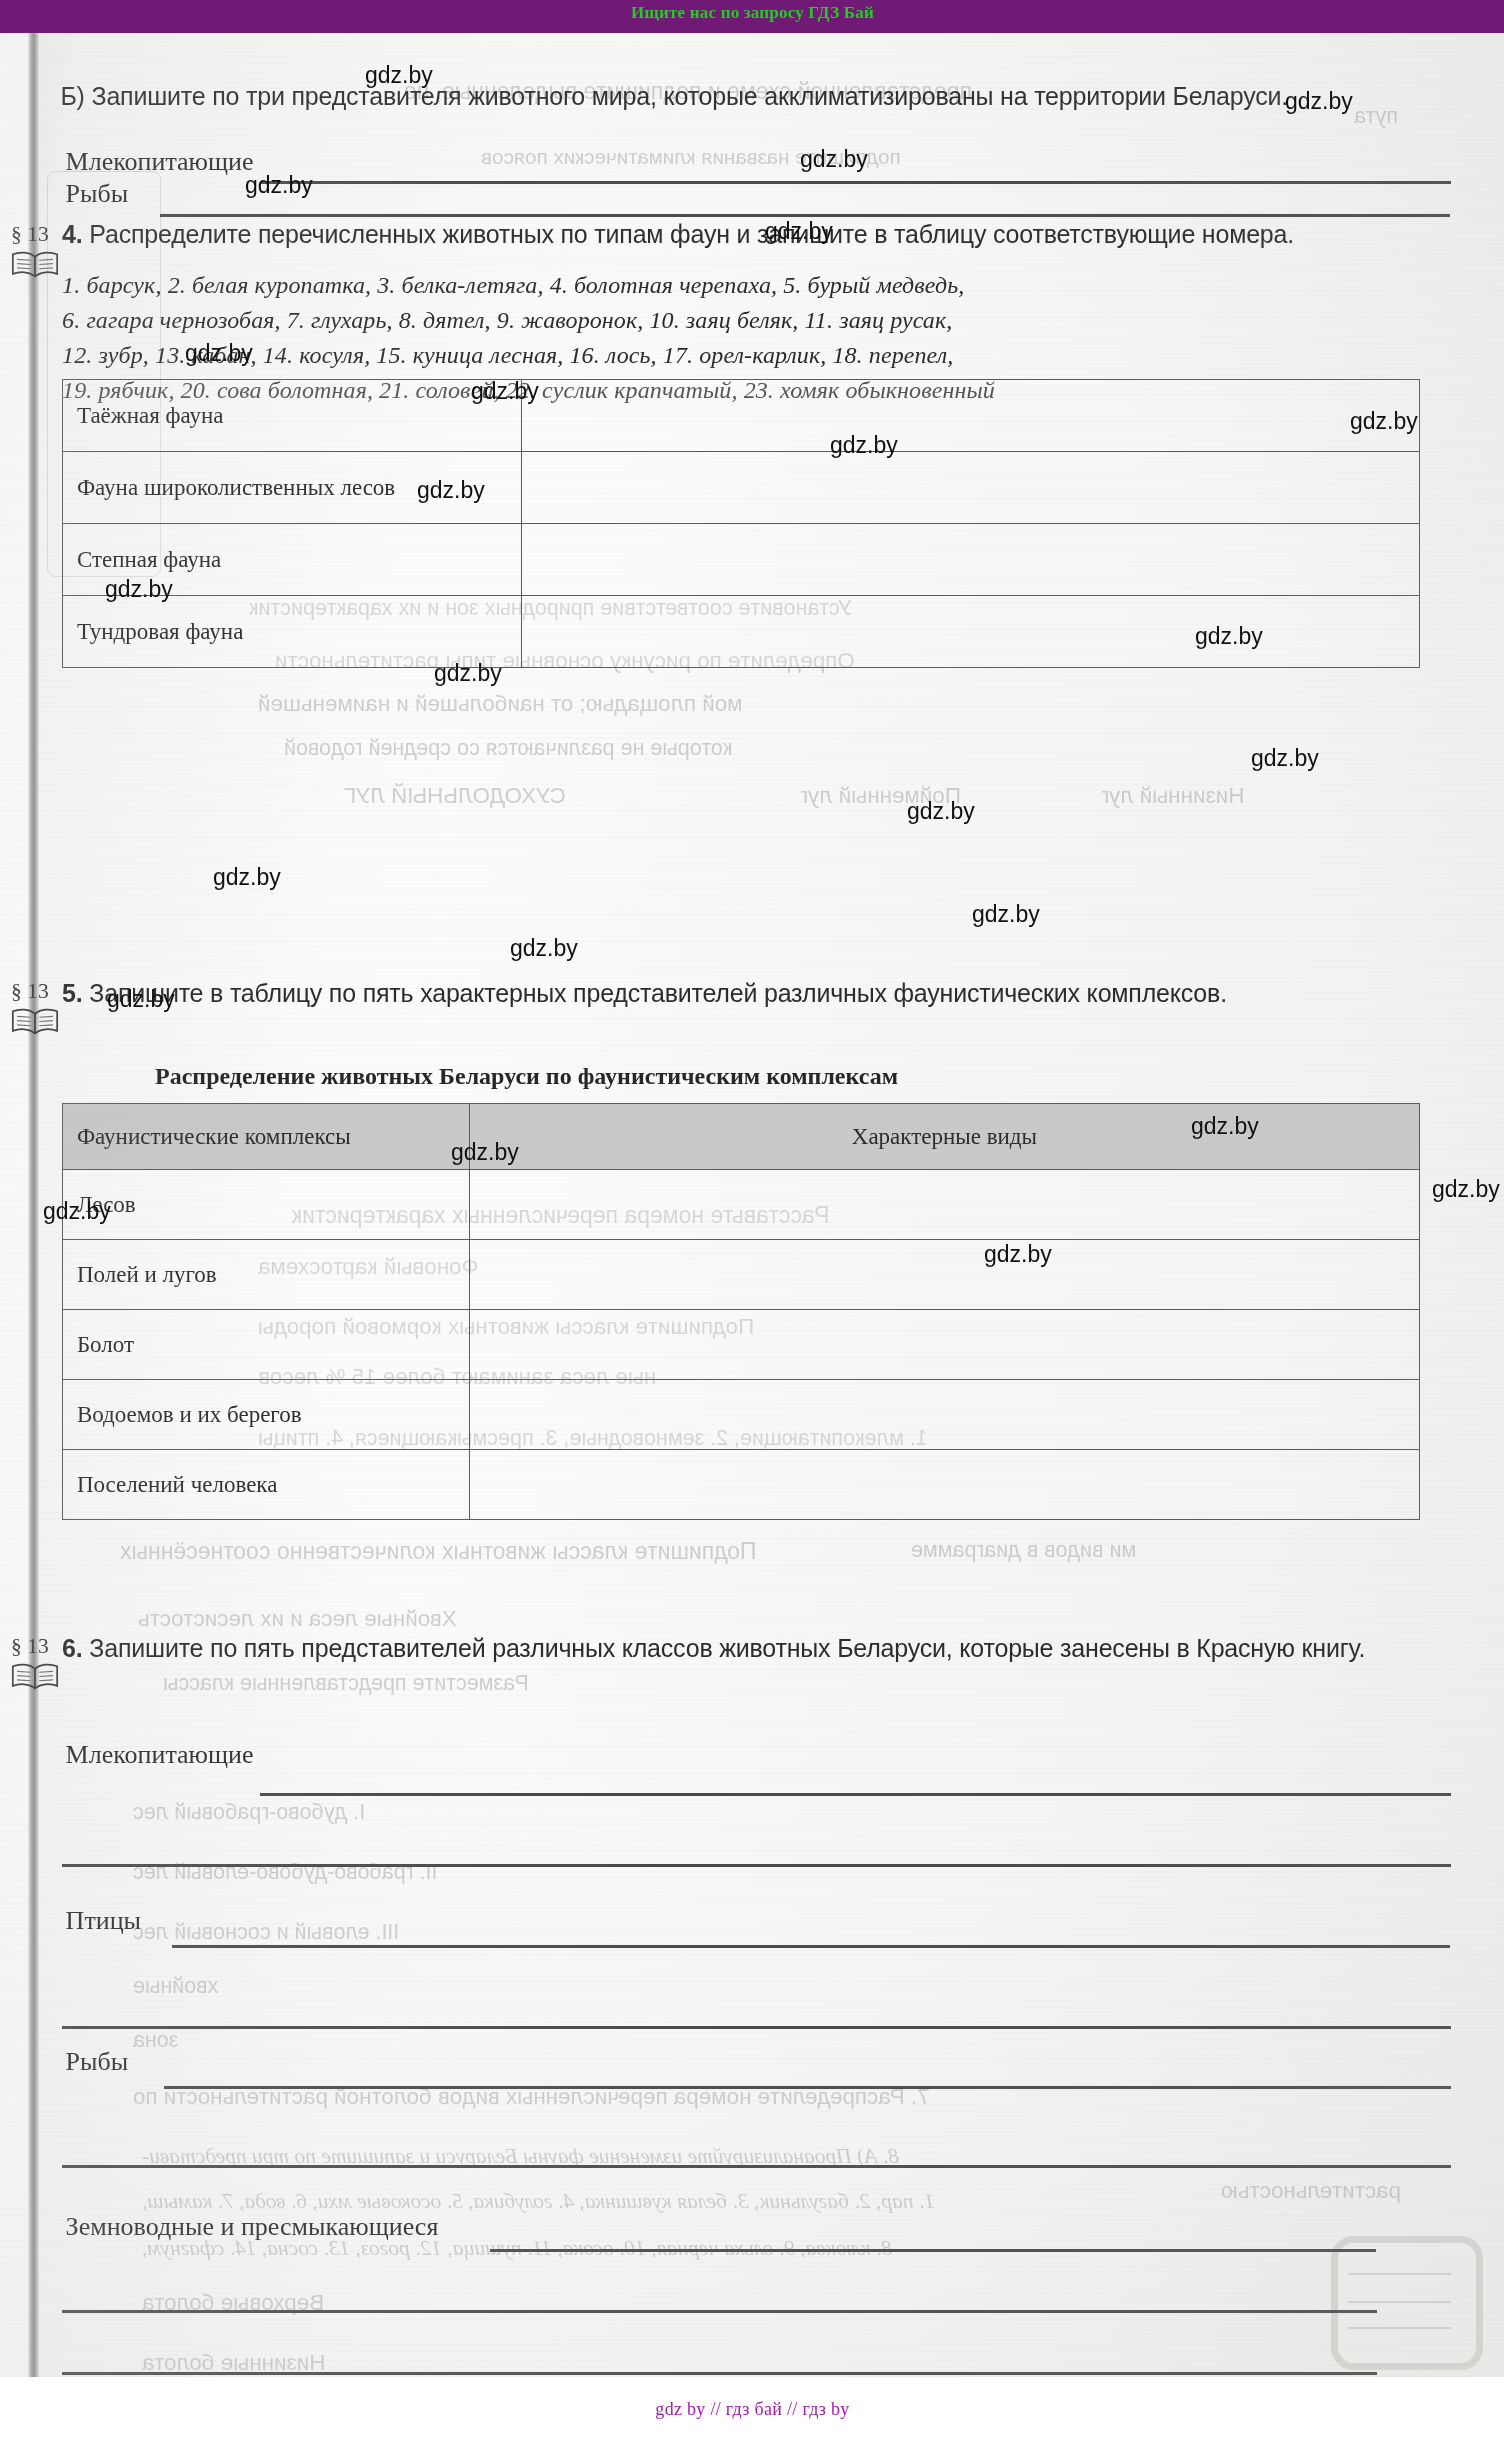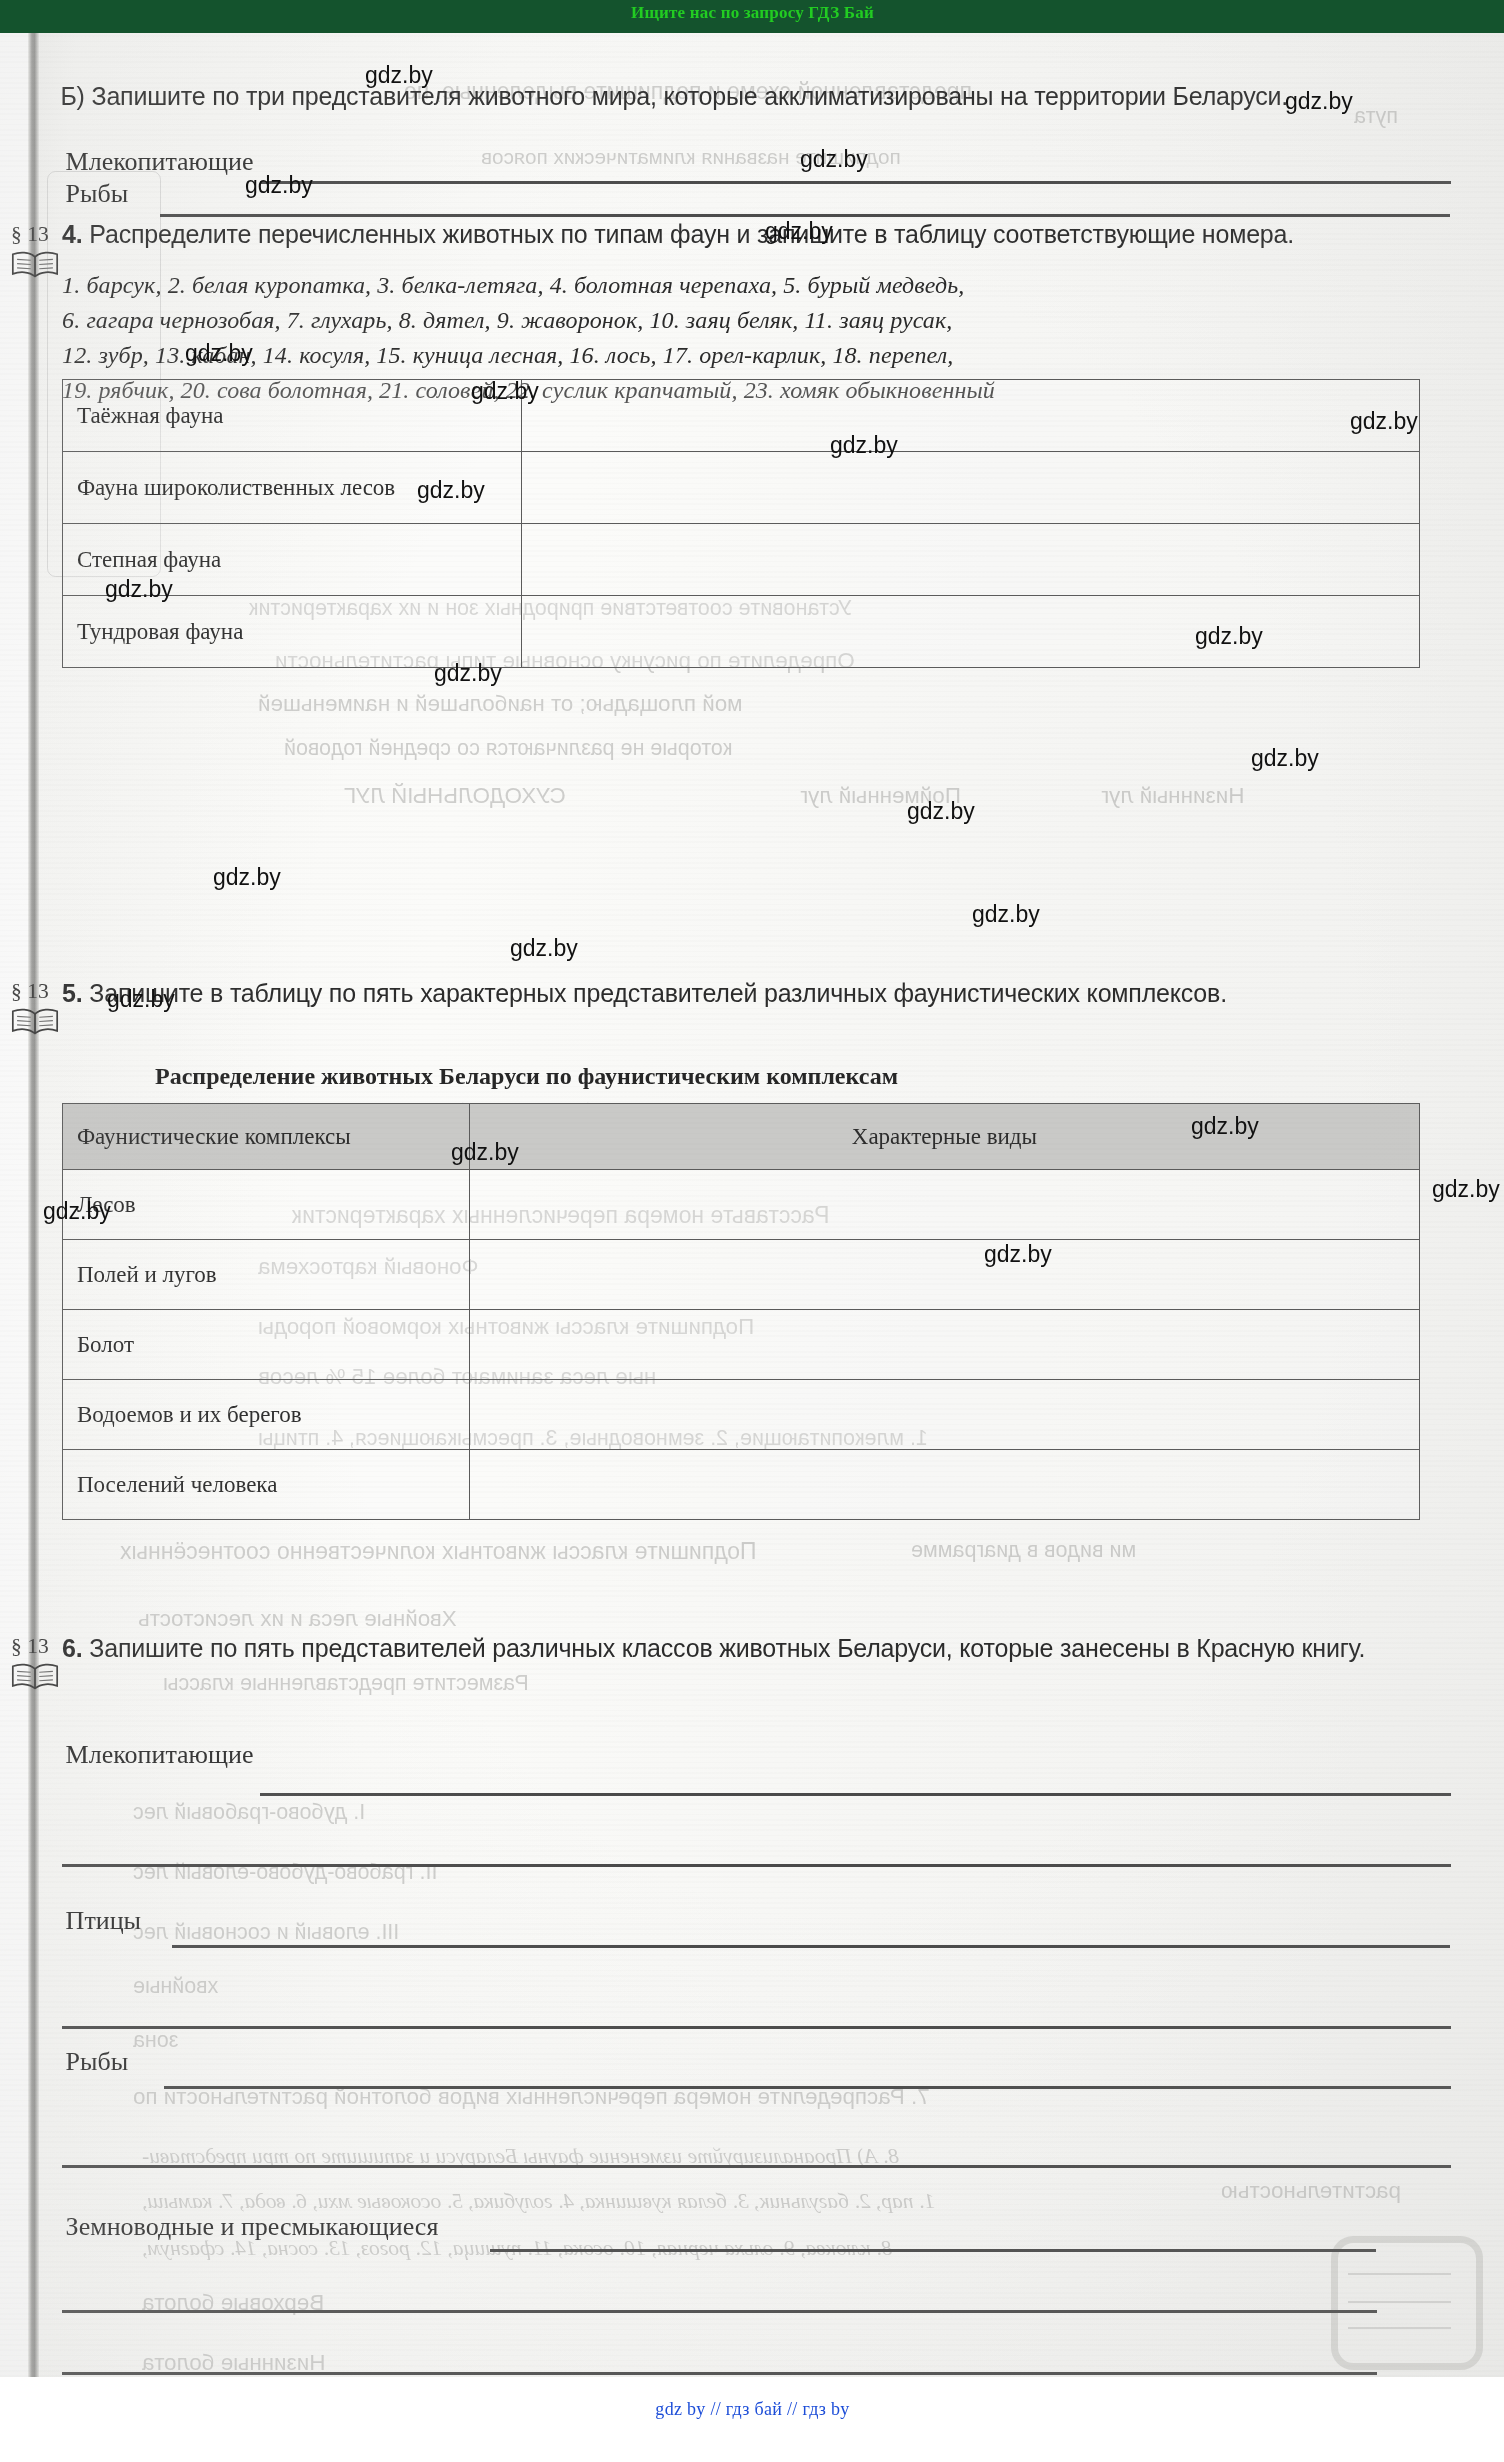--- a/index.html
+++ b/index.html
@@ -15,21 +15,21 @@
     font-family: "Liberation Sans", "DejaVu Sans", sans-serif;
     overflow: hidden;
   }
 
   
   .top-bar {
     position: absolute;
     left: 0; top: 0;
     width: 1505px;
     height: 33px;
-    background: #14532d;
+    background: #701a75;
     text-align: center;
     z-index: 40;
   }
   .top-bar .promo {
     display: inline-block;
     margin-top: 2.6px;
     color: #22cc22;
     font-size: 17px;
     font-weight: bold;
     letter-spacing: 0.2px;
@@ -225,21 +225,21 @@
 
   
   .footer {
     position: absolute;
     left: 0;
     top: 2399px;
     width: 1505px;
     text-align: center;
   }
   .footer .links {
-    color: #1d4ed8;
+    color: #a21caf;
     font-size: 18px;
     font-family: "Liberation Serif", "DejaVu Serif", serif;
     letter-spacing: 0.3px;
   }
 </style>
 </head>
 <body>
 
 <div class="top-bar">
   <span class="promo">Ищите нас по запросу ГДЗ Бай</span>

